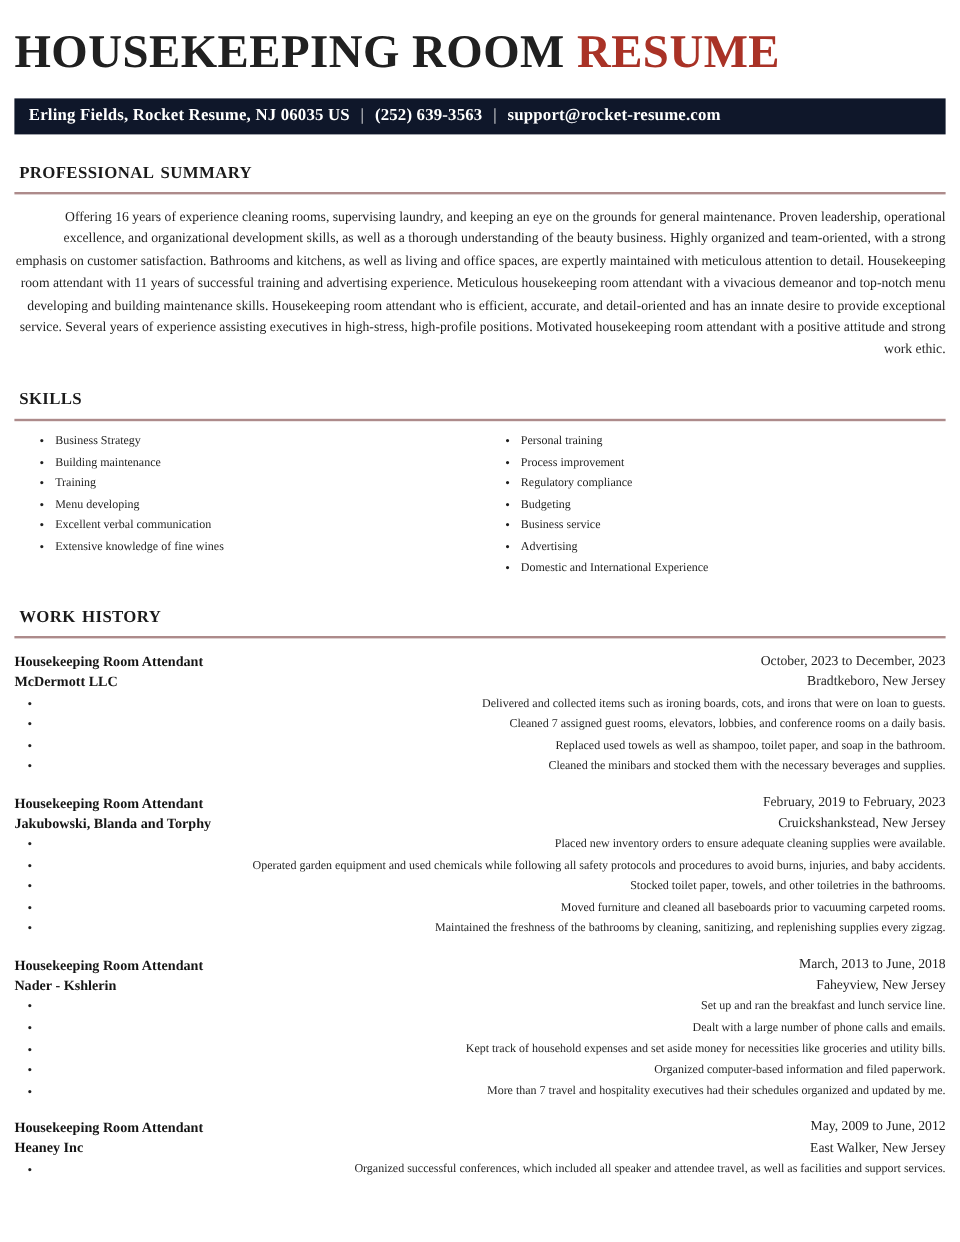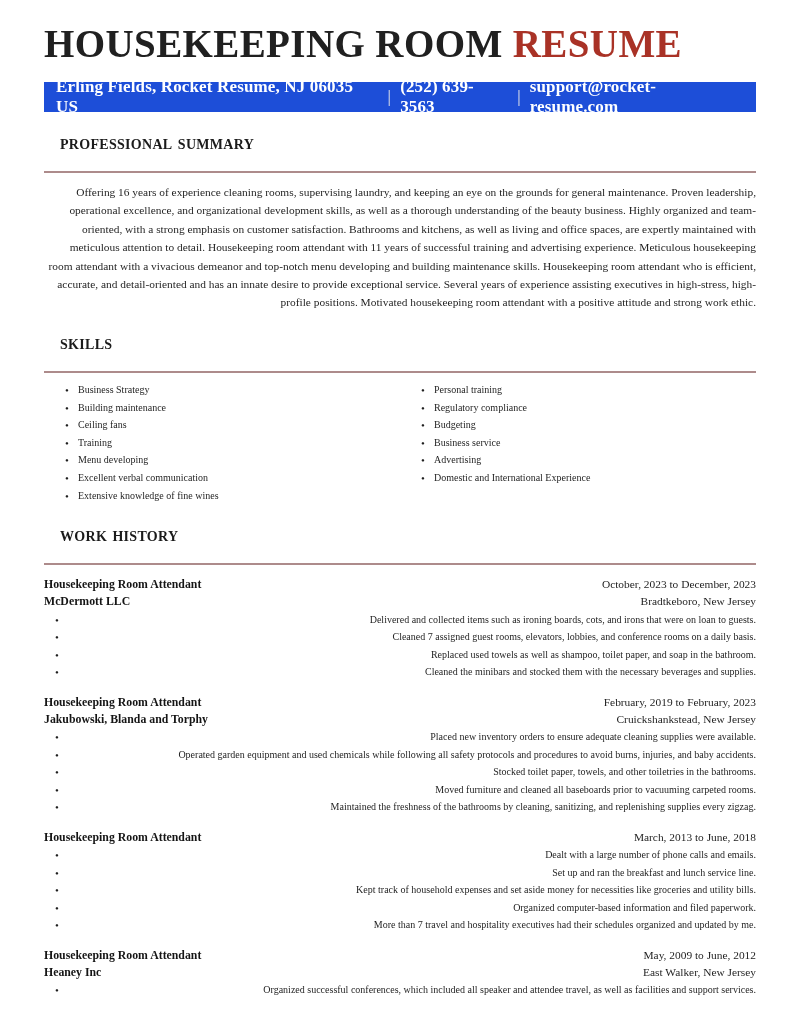--- a/index.html
+++ b/index.html
@@ -11,59 +11,59 @@
   body {
     width: 800px;
     height: 1035px;
     font-family: "Liberation Serif", "DejaVu Serif", serif;
     color: #1a1a1a;
     overflow: hidden;
   }
   .page {
     width: 800px;
     height: 1035px;
-    padding: 0 44px;
+    padding: 0 12px;
     background: #ffffff;
   }
 
   
   .doc-title {
     margin: 0;
     padding-top: 22px;
     font-size: 39px;
     font-weight: 700;
     letter-spacing: 0.4px;
     line-height: 1.12;
     color: #202020;
     white-space: nowrap;
   }
   .doc-title .accent { color: #A93226; }
 
   .contact-bar {
     margin-top: 16px;
-    background: #1d4ed8;
+    background: #0f172a;
     color: #ffffff;
     height: 30px;
     display: flex;
     align-items: center;
     padding: 0 12px;
-    font-size: 17px;
+    font-size: 14px;
     font-weight: 700;
     letter-spacing: 0.15px;
   }
   .contact-bar .sep {
     padding: 0 9px;
     font-weight: 400;
     color: #e8e8e8;
   }
 
   
   .section { margin-top: 18px; }
   .section-title {
-    margin: 16px;
+    margin: 4px;
     font-size: 20px;
     font-weight: 700;
     font-variant: small-caps;
     text-transform: lowercase;
     letter-spacing: 0.3px;
     color: #1b1b1b;
     line-height: 1.25;
   }
   .section-rule {
     height: 2px;
@@ -170,30 +170,30 @@
   </div>
 
   <div class="section">
     <h2 class="section-title">Skills</h2>
     <div class="section-rule"></div>
     <div class="skills-wrap">
       <div class="skills-col">
         <ul class="bullets" id="skills-left">
             <li>Business Strategy</li>
             <li>Building maintenance</li>
-            <li>Ceiling fans</li>
             <li>Training</li>
             <li>Menu developing</li>
             <li>Excellent verbal communication</li>
             <li>Extensive knowledge of fine wines</li>
           </ul>
       </div>
       <div class="skills-col">
         <ul class="bullets" id="skills-right">
             <li>Personal training</li>
+            <li>Process improvement</li>
             <li>Regulatory compliance</li>
             <li>Budgeting</li>
             <li>Business service</li>
             <li>Advertising</li>
             <li>Domestic and International Experience</li>
           </ul>
       </div>
     </div>
   </div>
 
@@ -232,23 +232,27 @@
             <li>Stocked toilet paper, towels, and other toiletries in the bathrooms.</li>
             <li>Moved furniture and cleaned all baseboards prior to vacuuming carpeted rooms.</li>
             <li>Maintained the freshness of the bathrooms by cleaning, sanitizing, and replenishing supplies every zigzag.</li>
           </ul>
         </div>
         <div class="job">
           <div class="job-row">
             <span class="job-title">Housekeeping Room Attendant</span>
             <span class="job-dates">March, 2013 to June, 2018</span>
           </div>
-          <ul class="bullets job-bullets">
+          <div class="job-row">
+            <span class="job-company">Nader - Kshlerin</span>
+            <span class="job-location">Faheyview, New Jersey</span>
+          </div>
+          <ul class="bullets job-bullets">
+            <li>Set up and ran the breakfast and lunch service line.</li>
             <li>Dealt with a large number of phone calls and emails.</li>
-            <li>Set up and ran the breakfast and lunch service line.</li>
             <li>Kept track of household expenses and set aside money for necessities like groceries and utility bills.</li>
             <li>Organized computer-based information and filed paperwork.</li>
             <li>More than 7 travel and hospitality executives had their schedules organized and updated by me.</li>
           </ul>
         </div>
         <div class="job">
           <div class="job-row">
             <span class="job-title">Housekeeping Room Attendant</span>
             <span class="job-dates">May, 2009 to June, 2012</span>
           </div>

